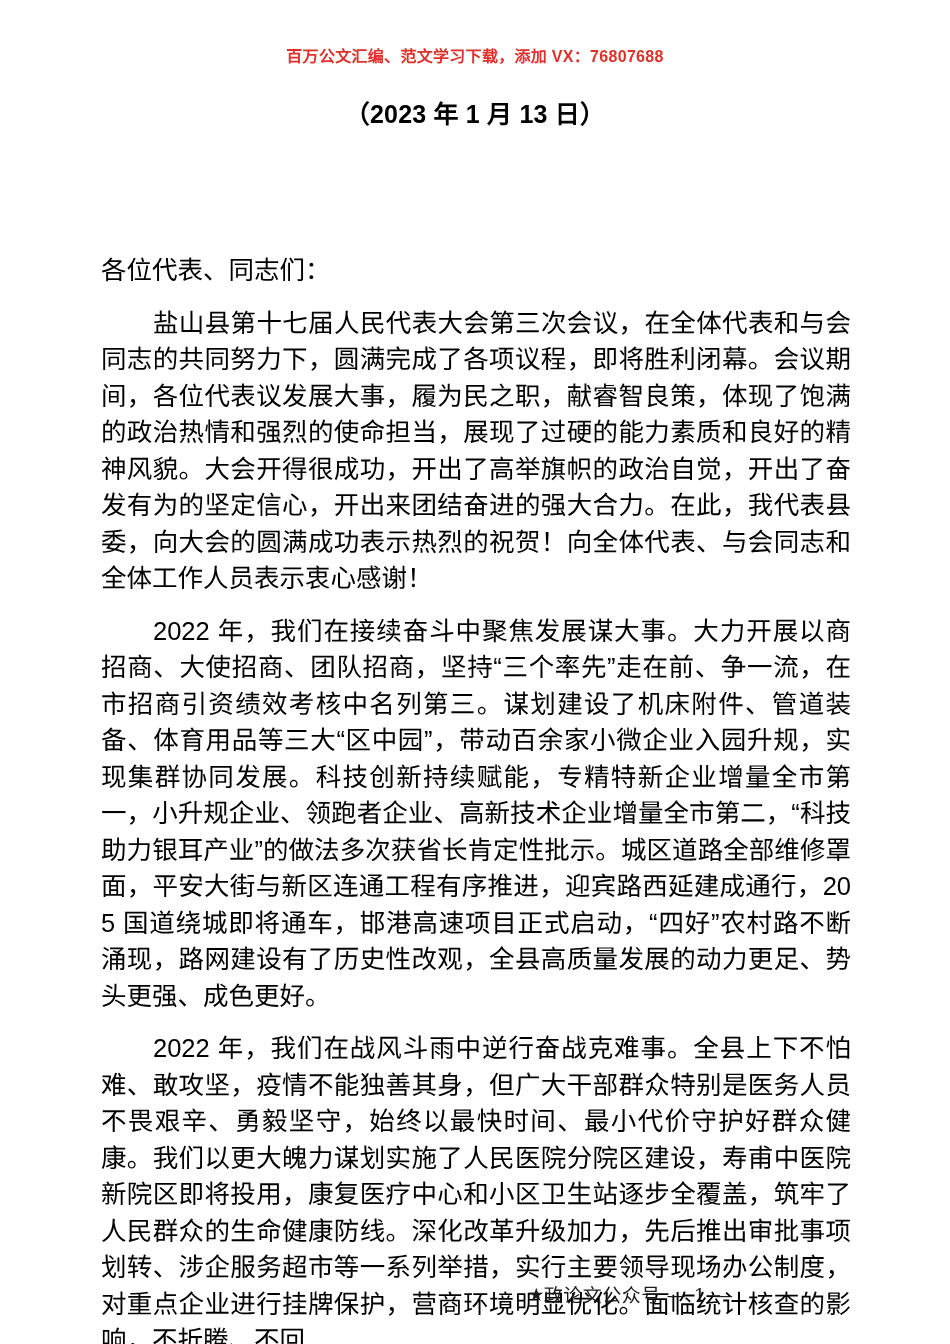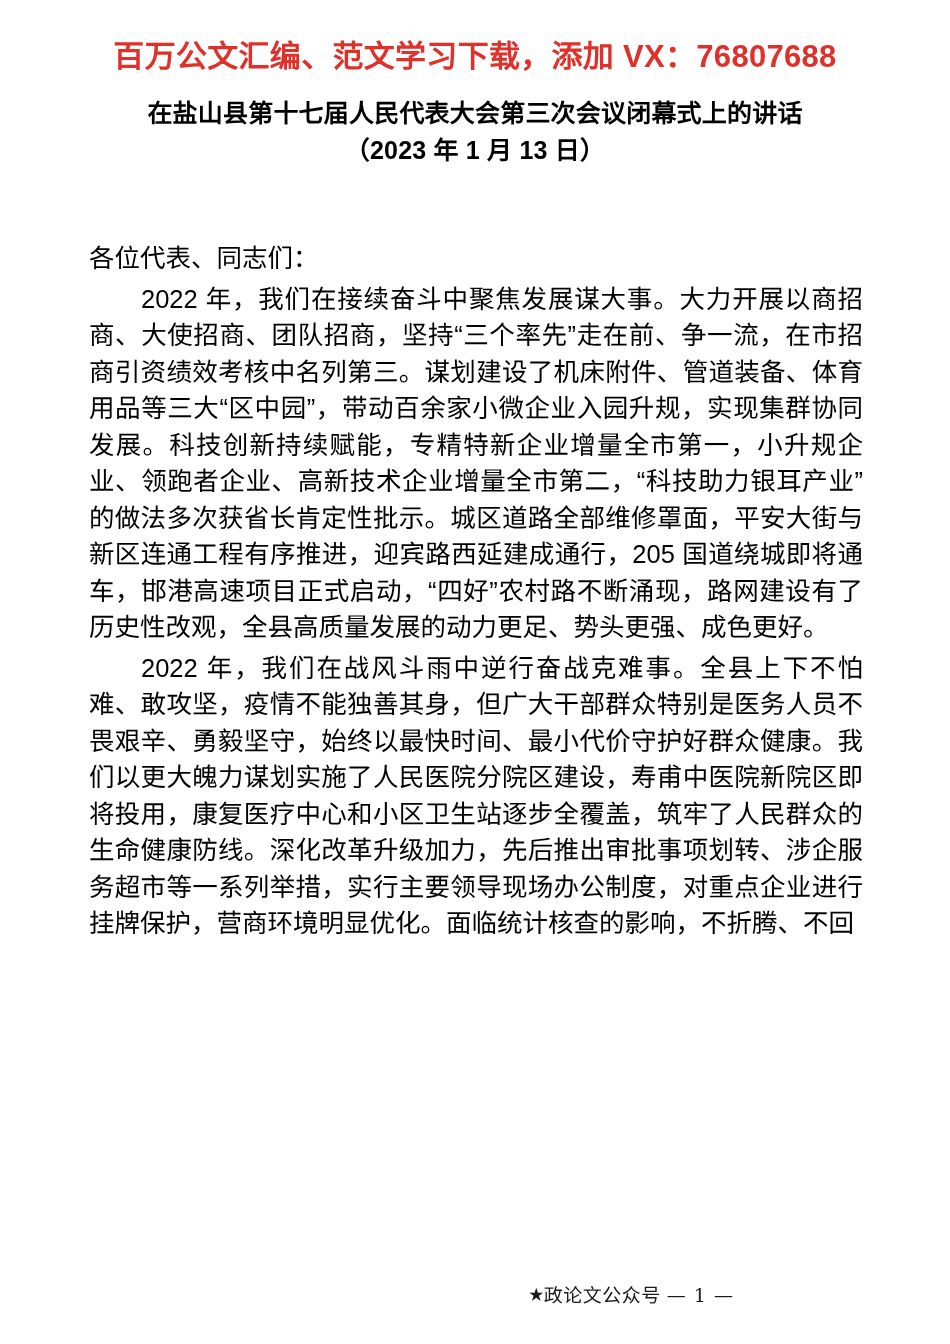--- a/index.html
+++ b/index.html
@@ -26,21 +26,21 @@
   
   .promo-banner {
     position: absolute;
     top: 40px;
     left: 0;
     width: 950px;
     text-align: center;
     line-height: 34px;
   }
   .promo-text {
-    font-size: 31px;
+    font-size: 16px;
     font-weight: 700;
     color: #e0302a;
     letter-spacing: 0.3px;
     white-space: nowrap;
     text-align: center;
   }
 
   
   .title-block {
     position: absolute;
@@ -77,21 +77,21 @@
     top: 236px;
     left: 85px;
     width: 782px;
   }
   .para {
     font-size: 25.5px;
     line-height: 36.5px;
     text-align: justify;
     text-justify: inter-ideograph;
     letter-spacing: 0px;
-    margin: 4px;
+    margin: 16px;
     word-break: break-all;
   }
   .para.indent {
     text-indent: 52px;
   }
 
   
   .footer {
     position: absolute;
     left: 0;
@@ -119,26 +119,26 @@
 </head>
 <body>
 
 <div class="page">
 
   <div class="promo-banner">
     <span class="promo-text">百万公文汇编、范文学习下载，添加 VX：76807688</span>
   </div>
 
   <div class="title-block">
-    <div class="doc-title">在盐山县第十七届人民代表大会第三次会议闭幕式上的讲话</div>
     <div class="doc-date">（2023 年 1 月 13 日）</div>
   </div>
 
   <div class="body-area">
     <p class="para">各位代表、同志们：</p>
+    <p class="para indent">盐山县第十七届人民代表大会第三次会议，在全体代表和与会同志的共同努力下，圆满完成了各项议程，即将胜利闭幕。会议期间，各位代表议发展大事，履为民之职，献睿智良策，体现了饱满的政治热情和强烈的使命担当，展现了过硬的能力素质和良好的精神风貌。大会开得很成功，开出了高举旗帜的政治自觉，开出了奋发有为的坚定信心，开出来团结奋进的强大合力。在此，我代表县委，向大会的圆满成功表示热烈的祝贺！向全体代表、与会同志和全体工作人员表示衷心感谢！</p>
     <p class="para indent">2022 年，我们在接续奋斗中聚焦发展谋大事。大力开展以商招商、大使招商、团队招商，坚持“三个率先”走在前、争一流，在市招商引资绩效考核中名列第三。谋划建设了机床附件、管道装备、体育用品等三大“区中园”，带动百余家小微企业入园升规，实现集群协同发展。科技创新持续赋能，专精特新企业增量全市第一，小升规企业、领跑者企业、高新技术企业增量全市第二，“科技助力银耳产业”的做法多次获省长肯定性批示。城区道路全部维修罩面，平安大街与新区连通工程有序推进，迎宾路西延建成通行，205 国道绕城即将通车，邯港高速项目正式启动，“四好”农村路不断涌现，路网建设有了历史性改观，全县高质量发展的动力更足、势头更强、成色更好。</p>
     <p class="para indent">2022 年，我们在战风斗雨中逆行奋战克难事。全县上下不怕难、敢攻坚，疫情不能独善其身，但广大干部群众特别是医务人员不畏艰辛、勇毅坚守，始终以最快时间、最小代价守护好群众健康。我们以更大魄力谋划实施了人民医院分院区建设，寿甫中医院新院区即将投用，康复医疗中心和小区卫生站逐步全覆盖，筑牢了人民群众的生命健康防线。深化改革升级加力，先后推出审批事项划转、涉企服务超市等一系列举措，实行主要领导现场办公制度，对重点企业进行挂牌保护，营商环境明显优化。面临统计核查的影响，不折腾、不回</p>
   </div>
 
   <div class="footer">
     <span class="footer-inner">
       <span class="footer-star">★</span><span class="footer-brand">政论文公众号</span><span class="footer-page">— 1 —</span>
     </span>
   </div>
 

